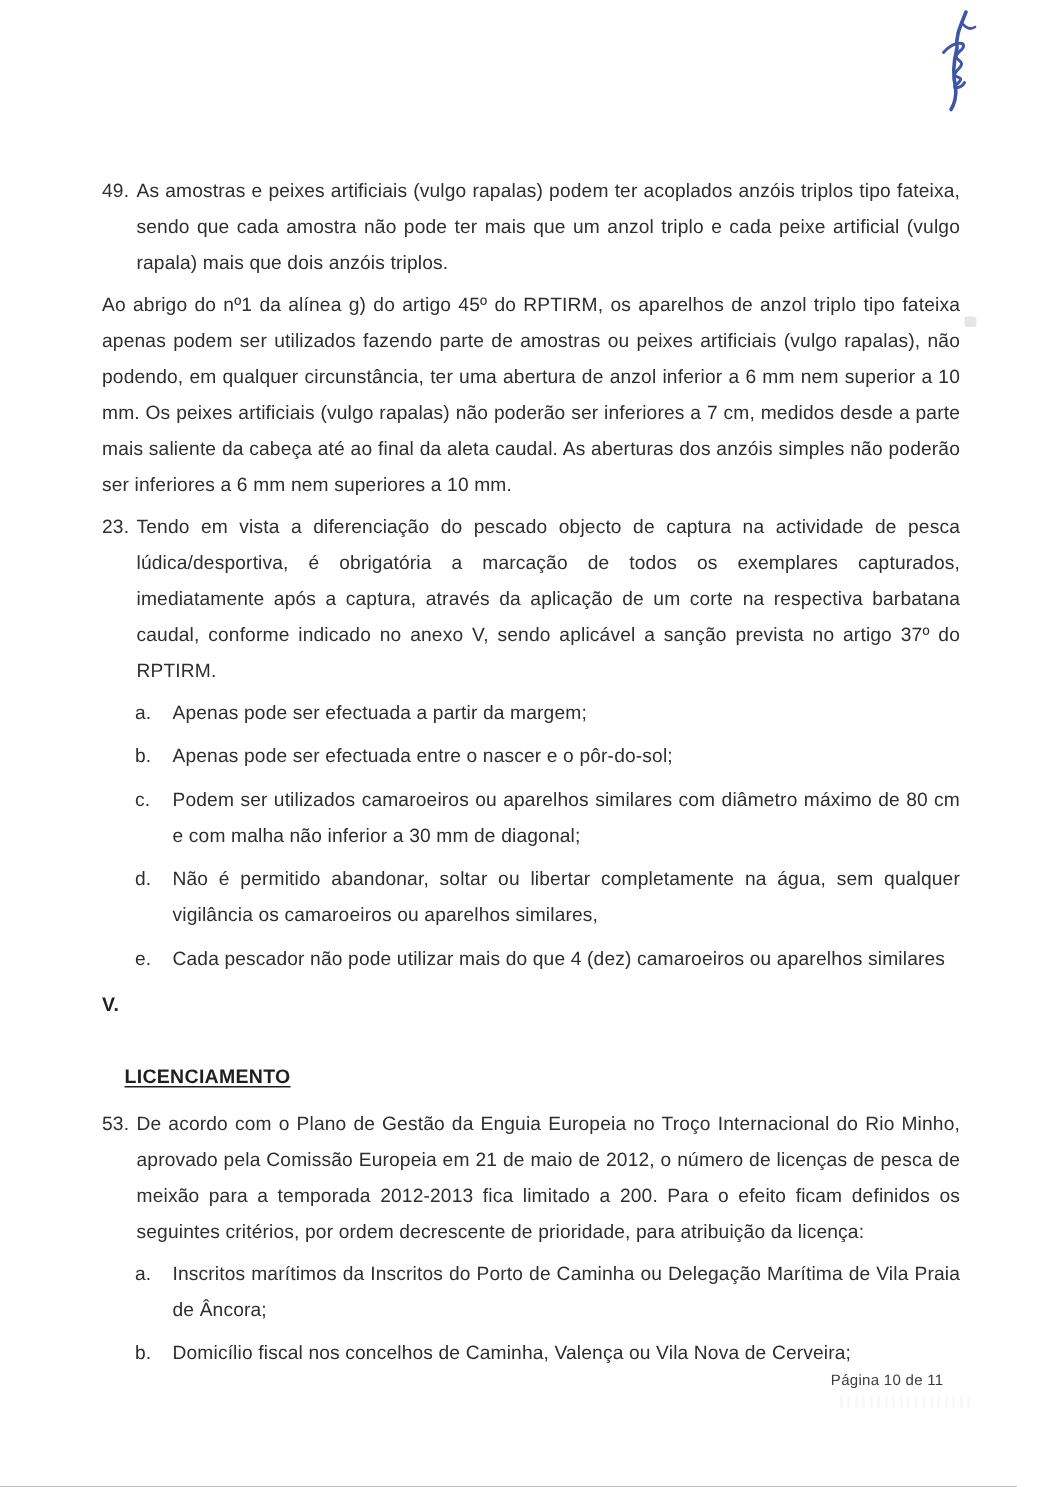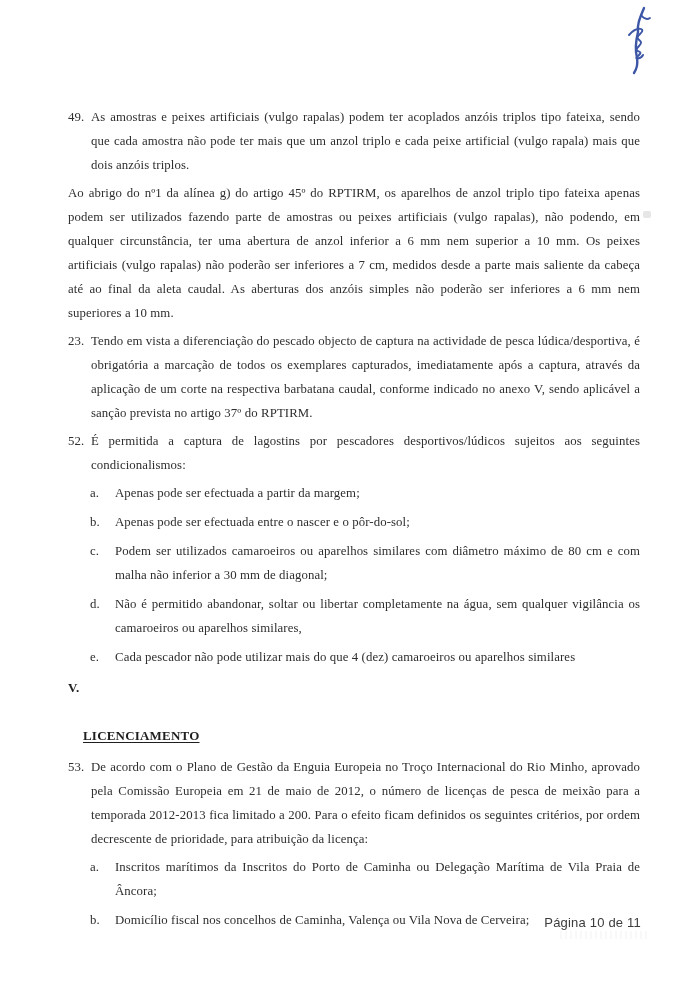--- a/index.html
+++ b/index.html
@@ -29,26 +29,25 @@
   .ink {
     position: absolute;
     left: 616px;
     top: 5px;
     width: 44px;
     height: 72px;
   }
   .content {
     position: absolute;
     left: 68px;
-    top: 105px;
+    top: 115px;
     width: 572px;
     font-size: 12.8px;
     line-height: 24px;
     letter-spacing: 0.1px;
-    font-family: Liberation Serif, serif;
   }
   .item { display: flex; margin-bottom: 4px; }
   .item .num { flex: 0 0 23px; }
   .item .txt { flex: 1; text-align: justify; }
   .subs { margin: 4px 0 0 22px; }
   .sub { display: flex; margin-bottom: 5px; }
   .sub .letter { flex: 0 0 25px; }
   .sub .txt { flex: 1; text-align: justify; }
   .section-heading {
     display: flex;
@@ -60,22 +59,22 @@
   }
   .section-heading .numeral { flex: 0 0 15px; }
   .section-heading .title {
     text-decoration: underline;
     text-underline-offset: 2px;
     margin-top: 48px;
   }
   .footer {
     position: absolute;
     top: 915px;
-    right: 59px;
-    font-size: 13px;
+    right: 71px;
+    font-size: 10px;
     color: #3c3c3c;
     letter-spacing: 0.2px;
   }
 </style>
 </head>
 <body>
 
 <div class="page">
 
   <svg class="ink" viewBox="0 0 44 72" fill="none" xmlns="http://www.w3.org/2000/svg">
@@ -96,24 +95,20 @@
 
     <div class="item">
       <span class="txt">Ao abrigo do nº1 da alínea g) do artigo 45º do RPTIRM, os aparelhos de anzol triplo tipo fateixa apenas podem ser utilizados fazendo parte de amostras ou peixes artificiais (vulgo rapalas), não podendo, em qualquer circunstância, ter uma abertura de anzol inferior a 6 mm nem superior a 10 mm. Os peixes artificiais (vulgo rapalas) não poderão ser inferiores a 7 cm, medidos desde a parte mais saliente da cabeça até ao final da aleta caudal. As aberturas dos anzóis simples não poderão ser inferiores a 6 mm nem superiores a 10 mm.</span>
     </div>
 
     <div class="item">
       <span class="num">23.</span>
       <span class="txt">Tendo em vista a diferenciação do pescado objecto de captura na actividade de pesca lúdica/desportiva, é obrigatória a marcação de todos os exemplares capturados, imediatamente após a captura, através da aplicação de um corte na respectiva barbatana caudal, conforme indicado no anexo V, sendo aplicável a sanção prevista no artigo 37º do RPTIRM.</span>
     </div>
 
-    <div class="item">
-      <span class="num">52.</span>
-      <span class="txt">É permitida a captura de lagostins por pescadores desportivos/lúdicos sujeitos aos seguintes condicionalismos:</span>
-    </div>
 
     <div class="subs">
       <div class="sub">
         <span class="letter">a.</span>
         <span class="txt">Apenas pode ser efectuada a partir da margem;</span>
       </div>
       <div class="sub">
         <span class="letter">b.</span>
         <span class="txt">Apenas pode ser efectuada entre o nascer e o pôr-do-sol;</span>
       </div>

